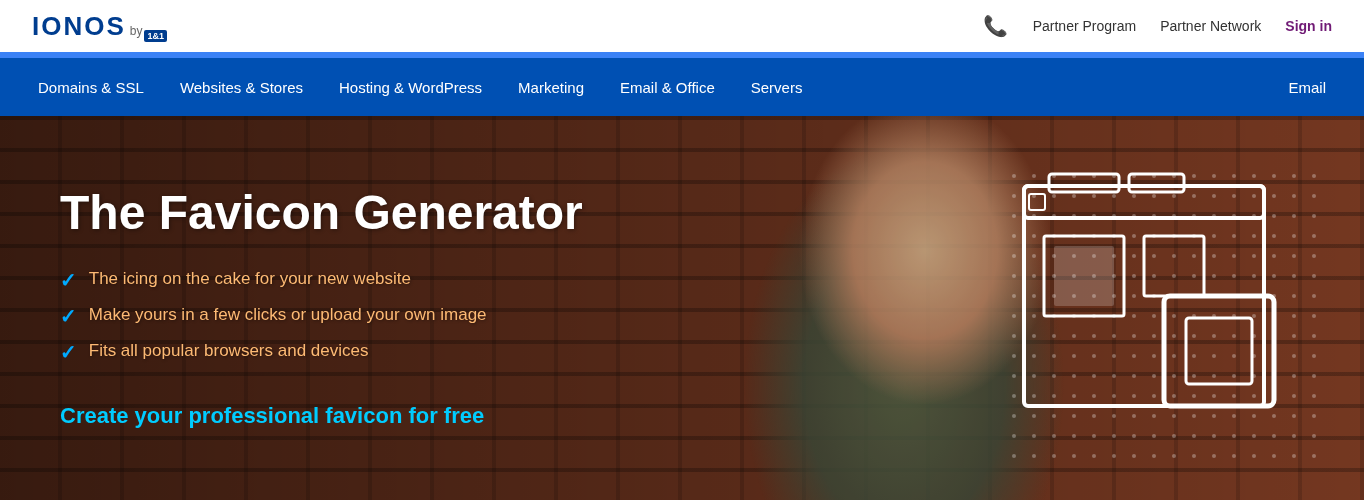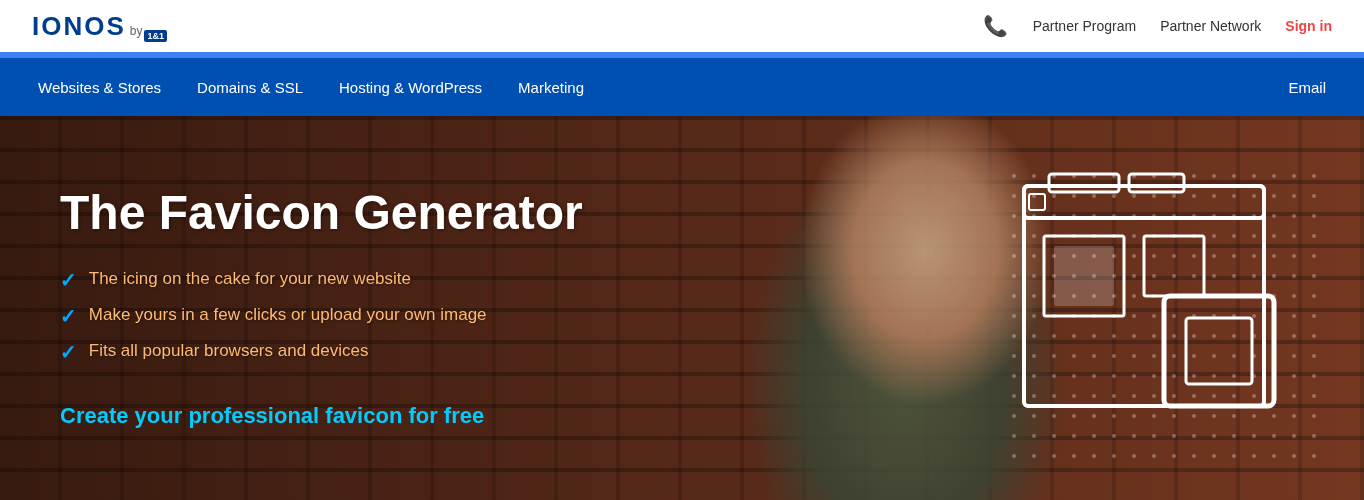--- a/index.html
+++ b/index.html
@@ -51,21 +51,21 @@
     .phone-icon {
       color: #555;
       font-size: 20px;
     }
     .top-link {
       color: #333;
       text-decoration: none;
       font-size: 14px;
     }
     .signin-link {
-      color: #ef4444;
+      color: #701a75;
       font-weight: bold;
       text-decoration: none;
       font-size: 14px;
     }
 
     
     .nav-bar {
       background: #0050b3;
       height: 58px;
       display: flex;
@@ -230,30 +230,36 @@
     <span class="phone-icon">📞</span>
     <a class="top-link" href="#">Partner Program</a>
     <a class="top-link" href="#">Partner Network</a>
     <a class="signin-link" href="#">Sign in</a>
   </div>
 </div>
 
 <nav class="nav-bar">
   <ul class="nav-items">
     <li>
+        <a class="nav-item" href="#">Domains &amp; SSL</a>
+      </li>
+    <li>
         <a class="nav-item" href="#">Websites &amp; Stores</a>
-      </li>
-    <li>
-        <a class="nav-item" href="#">Domains &amp; SSL</a>
       </li>
     <li>
         <a class="nav-item" href="#">Hosting &amp; WordPress</a>
       </li>
     <li>
         <a class="nav-item" href="#">Marketing</a>
+      </li>
+    <li>
+        <a class="nav-item" href="#">Email &amp; Office</a>
+      </li>
+    <li>
+        <a class="nav-item" href="#">Servers</a>
       </li>
     <li class="nav-more">
         <a class="nav-item" href="#">Email</a>
       </li>
   </ul>
 </nav>
 
 <section class="hero">
   <div class="brick-bg"></div>
   <div class="hero-bg"></div>

